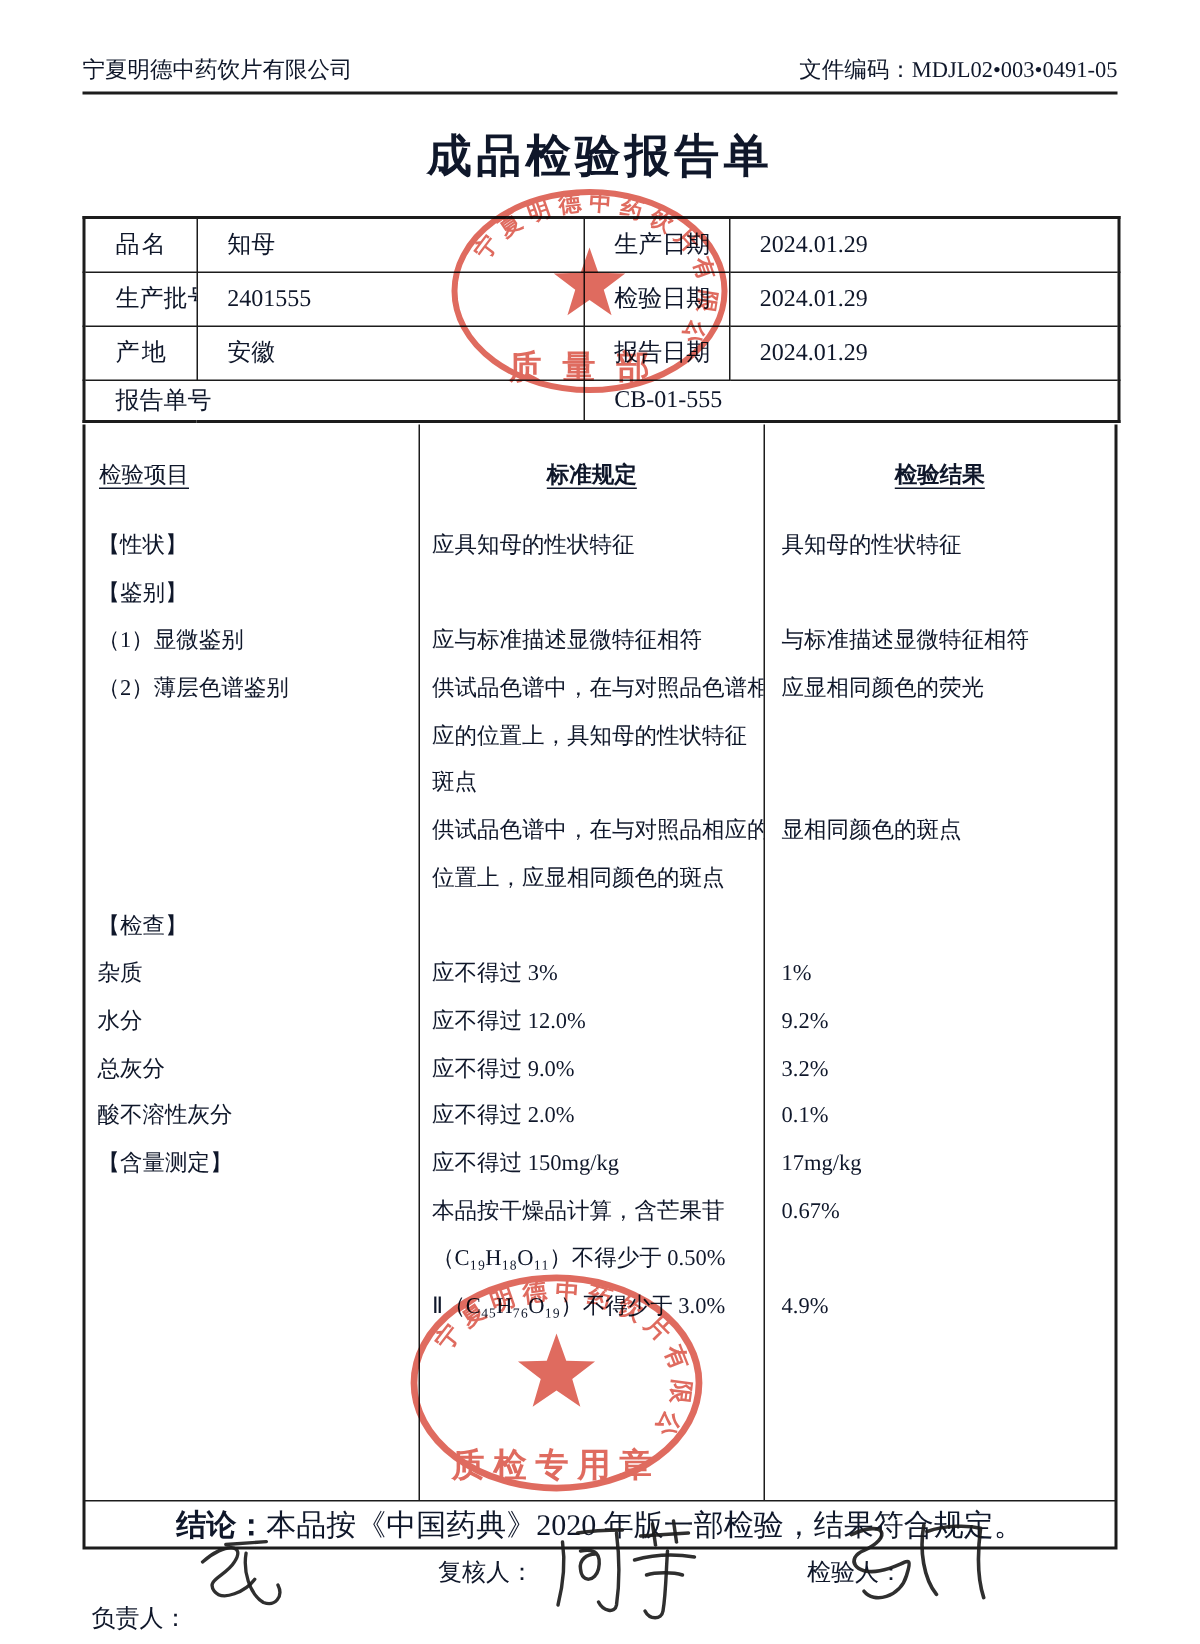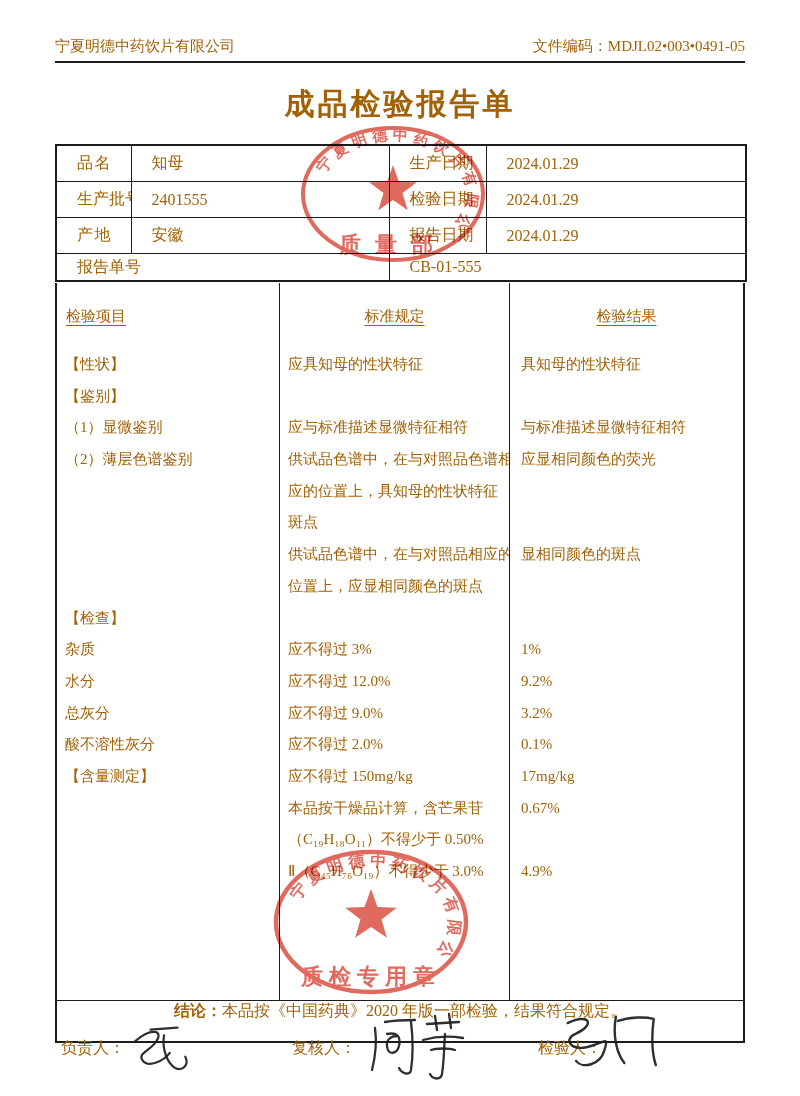--- a/index.html
+++ b/index.html
@@ -1,18 +1,18 @@
 <!DOCTYPE html>
 <html><head>
 <meta charset="utf-8">
 <title>成品检验报告单</title>
 <style>
   html,body{margin:0;padding:0;background:#ffffff;}
   .page{position:relative;width:800px;height:1096px;background:#fff;overflow:hidden;
-        font-family:"Liberation Serif", serif;color:#a16207;}
+        font-family:"Liberation Serif", serif;color:#0f172a;}
 
   
   .hdr{position:absolute;left:55px;top:26px;width:690px;height:30px;
        display:flex;justify-content:space-between;align-items:flex-end;
        padding-bottom:5px;border-bottom:2px solid #1c1c1c;font-size:15px;}
 
   .title{position:absolute;left:0;top:84px;width:100%;margin:0;text-align:center;
          font-size:30px;font-weight:bold;letter-spacing:3px;}
 
   
@@ -29,35 +29,35 @@
   
   .result{position:absolute;left:55px;top:283px;width:690px;height:717px;
           box-sizing:border-box;border-left:2px solid #1c1c1c;border-right:2px solid #1c1c1c;
           display:flex;font-size:15px;}
   .rcol{box-sizing:border-box;}
   .rc0{width:225px;border-right:1px solid #1c1c1c;}
   .rc1{width:230px;border-right:1px solid #1c1c1c;}
   .rc2{width:235px;}
   .colhead{height:66px;display:flex;align-items:center;}
   .rc0 .colhead{padding-left:9px;}
-  .rc1 .colhead,.rc2 .colhead{justify-content:center;}
+  .rc1 .colhead,.rc2 .colhead{justify-content:center;font-weight:bold;}
   .colhead span{text-decoration:underline;text-underline-offset:4px;}
   .line{height:31.7px;line-height:31.7px;padding-left:8px;white-space:nowrap;overflow:hidden;}
   .rc2 .line{padding-left:11px;}
 
   
-  .concl{position:absolute;left:55px;top:1000px;width:690px;height:43px;box-sizing:border-box;
+  .concl{position:absolute;left:55px;top:1000px;width:690px;height:33px;box-sizing:border-box;
          border:2px solid #1c1c1c;border-top:1px solid #1c1c1c;
-         display:flex;align-items:flex-start;justify-content:center;font-size:16px;}
+         display:flex;align-items:center;justify-content:center;font-size:20px;}
   .concl .b{font-weight:bold;}
 
   
   .signs{position:absolute;left:55px;top:1038px;width:690px;height:24px;font-size:16px;}
   .signs .slabel{position:absolute;top:0;}
-  .s1{left:6px;} .s2{left:237px;} .s3{left:440px;margin-left:43px;}
+  .s1{left:6px;margin-top:31px;} .s2{left:237px;} .s3{left:440px;margin-left:43px;}
 
   
   .stamp{position:absolute;mix-blend-mode:multiply;opacity:.82;}
   .sig{position:absolute;}
   .sig path{stroke:#1d1d1d;stroke-width:2.3;fill:none;stroke-linecap:round;stroke-linejoin:round;opacity:.92;}
   .stamp text{font-family:"Liberation Serif", serif;font-weight:bold;}
 </style>
 </head>
 <body>
 

